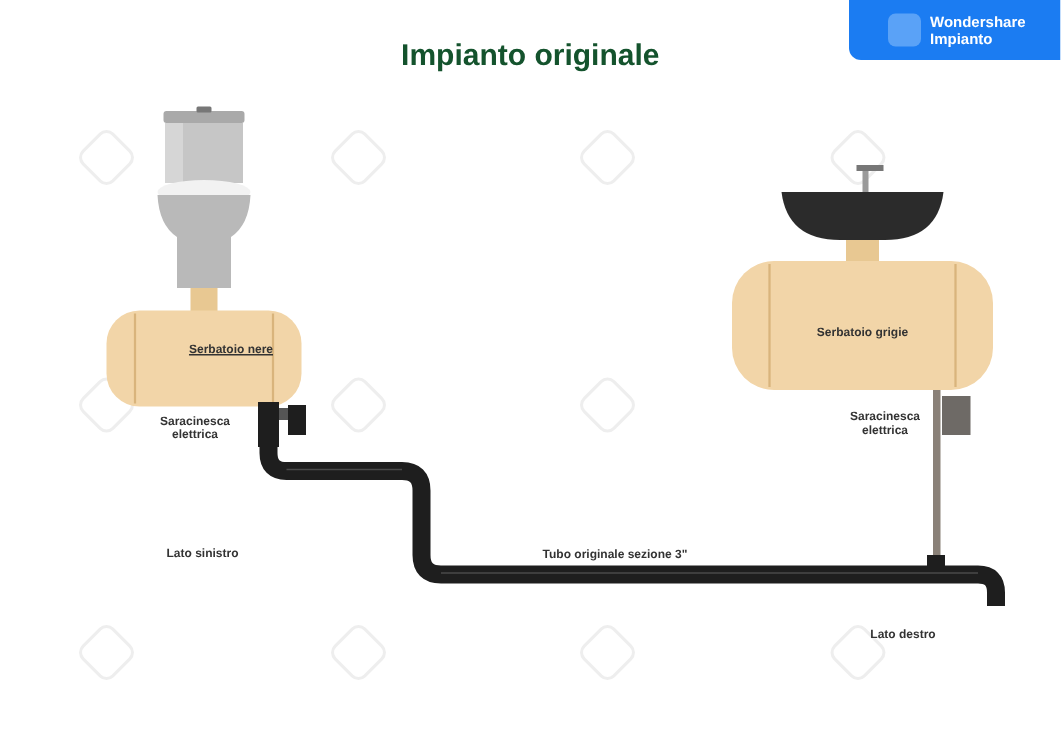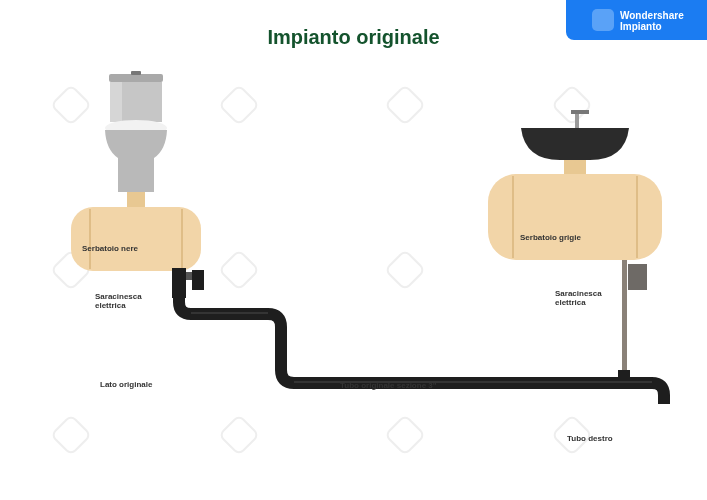--- a/index.html
+++ b/index.html
@@ -2,21 +2,21 @@
 <html><head>
 <meta charset="utf-8">
 <style>
   html, body { margin:0; padding:0; }
   body { width:707px; height:500px; background:#ffffff; position:relative; overflow:hidden; font-family:"Liberation Sans", sans-serif; }
   .abs { position:absolute; }
   .title { left:0; width:707px; top:26px; text-align:center; font-size:20px; font-weight:bold; color:#14532d; }
   .badge { left:566px; top:0; width:141px; height:40px; background:#1b7cf2; border-radius:0 0 0 8px; }
   .badge-logo { left:592px; top:9px; width:22px; height:22px; background:#5aa2f7; border-radius:5px; }
   .badge-text { left:620px; top:10px; font-size:10px; line-height:11px; color:#ffffff; font-weight:bold; }
-  .lbl { font-size:8px; color:#333333; text-align:left; font-weight:bold;margin-top:16px; }
+  .lbl { font-size:8px; color:#333333; text-align:center; font-weight:bold; }
   .wm { width:26px; height:26px; border:2px solid #eeeeee; border-radius:7px; transform:rotate(-45deg); }
   svg { position:absolute; left:0; top:0; }
 </style>
 </head>
 <body>
 
 <div class="abs title">Impianto originale</div>
 
 <div class="abs badge"></div>
 <div class="abs badge-logo"></div>
@@ -80,25 +80,25 @@
   </g>
 
   <g fill="none" stroke="#1e1e1e" stroke-width="12" stroke-linecap="butt">
     <path d="M179 298 L179 302 Q179 314 191 314 L268 314 Q281 314 281 327 L281 370 Q281 383 294 383 L652 383 Q664 383 664 395 L664 404"></path>
     <line x1="624" y1="370" x2="624" y2="383"></line>
   </g>
   <path d="M191 313 L268 313" stroke="#4a4a4a" stroke-width="1"></path>
   <path d="M294 382 L652 382" stroke="#4a4a4a" stroke-width="1"></path>
 </svg>
 
-<div class="abs lbl" style="left:82px;top:228px;width:90px;">Serbatoio nere</div>
+<div class="abs lbl" style="left:109px;top:228px;width:90px;text-decoration:underline;">Serbatoio nere</div>
 <div class="abs lbl" style="left:520px;top:217px;width:110px;">Serbatoio grigie</div>
 <div class="abs lbl" style="left:95px;top:276px;width:70px;">
   <div>Saracinesca</div>
   <div>elettrica</div>
 </div>
 <div class="abs lbl" style="left:555px;top:273px;width:70px;">
   <div>Saracinesca</div>
   <div>elettrica</div>
 </div>
-<div class="abs lbl" style="left:100px;top:364px;width:70px;">Lato originale</div>
-<div class="abs lbl" style="left:567px;top:418px;width:70px;">Tubo destro</div>
+<div class="abs lbl" style="left:100px;top:364px;width:70px;">Lato sinistro</div>
+<div class="abs lbl" style="left:567px;top:418px;width:70px;">Lato destro</div>
 <div class="abs lbl" style="left:340px;top:365px;width:140px;">Tubo originale sezione 3"</div>
 
 </body></html>

